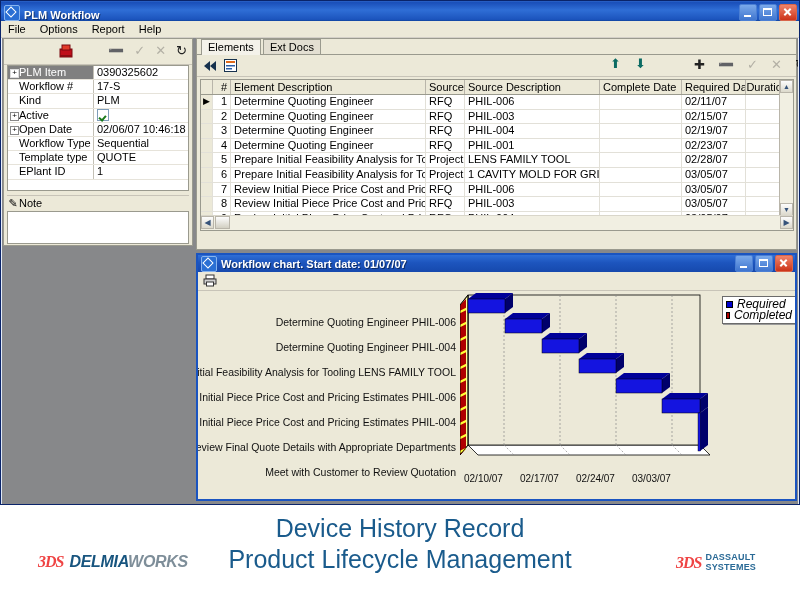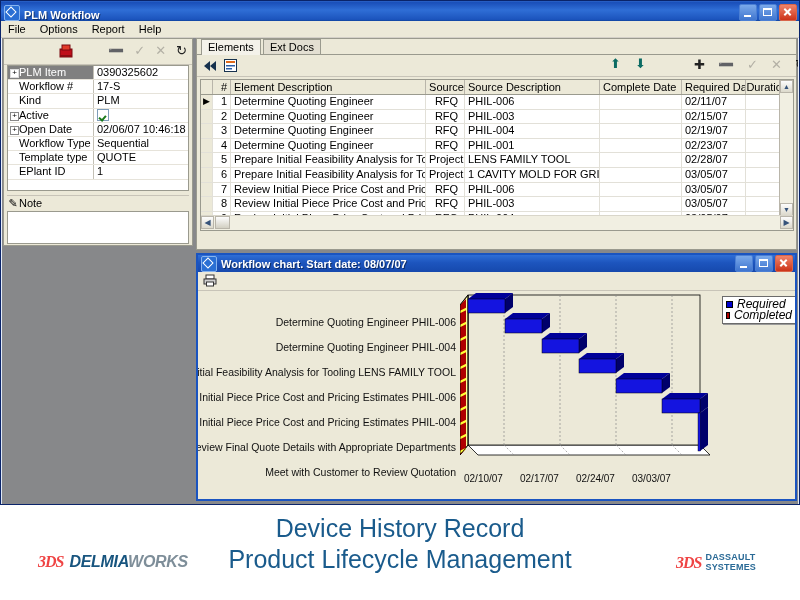--- a/index.html
+++ b/index.html
@@ -99,21 +99,21 @@
   .ghead div{border-right:1px solid #b9b5aa;box-sizing:border-box;padding-left:3px;
      white-space:nowrap;overflow:hidden;}
   .grow{display:flex;height:13.6px;line-height:13.6px;font-size:11px;
      border-bottom:1px solid #e2e0d8;}
   .grow div{border-right:1px solid #e2e0d8;box-sizing:border-box;padding-left:3px;
      white-space:nowrap;overflow:hidden;}
   .c-sel{width:12px;flex:0 0 12px;background:#ece9d8;border-right:1px solid #b9b5aa;
      text-align:center;padding-left:0 !important;color:#000;font-size:9px;}
   .c-num{width:18px;flex:0 0 18px;text-align:right;padding-right:3px;padding-left:0 !important;}
   .c-desc{width:195px;flex:0 0 195px;}
-  .c-src{width:39px;flex:0 0 39px;text-align:center;}
+  .c-src{width:39px;flex:0 0 39px;}
   .c-srcd{width:135px;flex:0 0 135px;}
   .c-comp{width:82px;flex:0 0 82px;}
   .c-req{width:64px;flex:0 0 64px;}
   .c-dur{width:55px;flex:0 0 55px;text-align:right;padding-right:12px;padding-left:0 !important;}
   .vscroll{position:absolute;right:0;top:0;width:13px;bottom:14px;background:#f1efe2;
      border-left:1px solid #b9b5aa;}
   .vs-btn{width:13px;height:13px;background:linear-gradient(#fdfdfd,#dcd9cc);
      border:1px solid #b9b5aa;box-sizing:border-box;font-size:7px;text-align:center;
      line-height:11px;color:#36537a;}
   .vs-btn.bot{position:absolute;bottom:0;left:0;}
@@ -403,21 +403,21 @@
             <div class="hs-btn" style="left:0">◀</div>
             <div class="hs-thumb"></div>
             <div class="hs-btn" style="right:0">▶</div>
           </div>
         </div>
       </div>
 
       <div class="child-chart">
         <div class="ch-title">
           <div class="tb-icon"></div>
-          <div class="tb-title">Workflow chart. Start date: 08/07/07</div>
+          <div class="tb-title">Workflow chart. Start date: 01/07/07</div>
           <div class="tb-btns">
             <div class="tbtn min">
                 <i></i>
               </div>
             <div class="tbtn max">
                 <i></i>
               </div>
             <div class="tbtn close">
                 <i></i>
                 <i></i>

